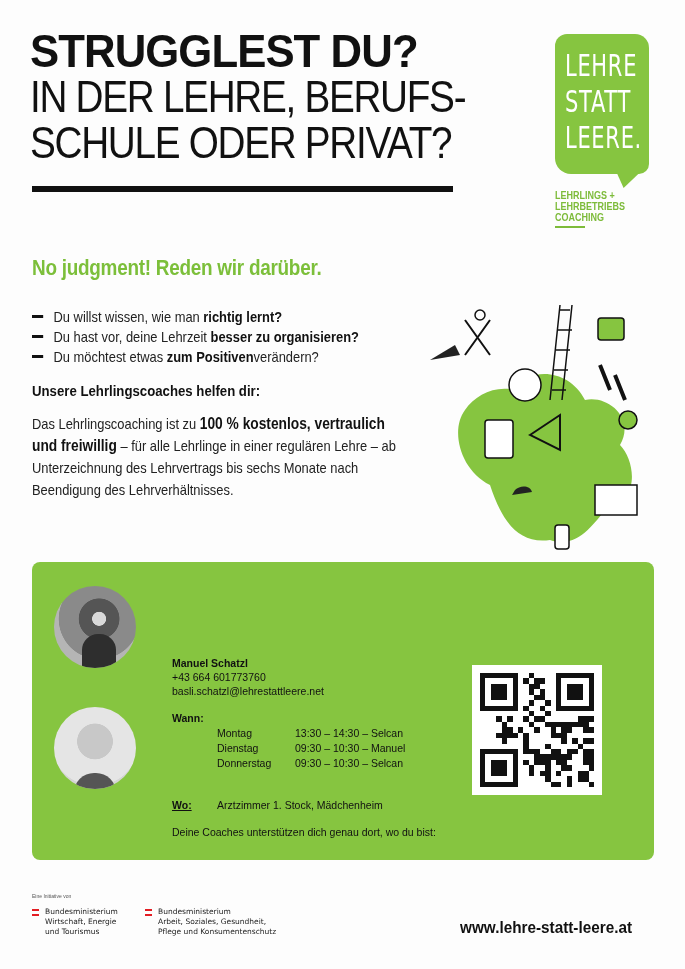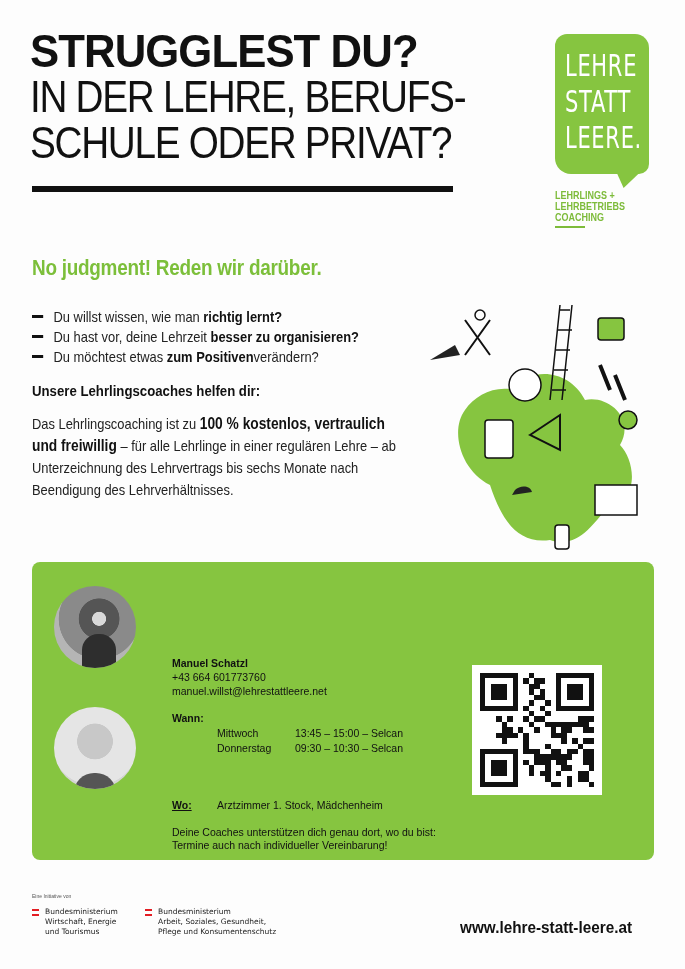--- a/index.html
+++ b/index.html
@@ -130,41 +130,44 @@
       <div class="body"></div>
     </div>
   <div class="photo photo2">
       <div class="body"></div>
     </div>
 
 
   <div class="coach-text c2">
     <div class="name">Manuel Schatzl</div>
     <div>+43 664 601773760</div>
-    <div>manuel.willst@lehrestattleere.net</div>
+    <div>basli.schatzl@lehrestattleere.net</div>
   </div>
 
   <div class="wann-label">Wann:</div>
   <div class="schedule">
     <div class="sched-row">
-      <span class="sched-day">Mittwoch</span>
-      <span>13:45 – 15:00 – Selcan</span>
+      <span class="sched-day">Montag</span>
+      <span>13:30 – 14:30 – Selcan</span>
+    </div>
+    <div class="sched-row">
+      <span class="sched-day">Dienstag</span>
+      <span>09:30 – 10:30 – Manuel</span>
     </div>
     <div class="sched-row">
       <span class="sched-day">Donnerstag</span>
       <span>09:30 – 10:30 – Selcan</span>
     </div>
   </div>
 
   <div class="wo-label">Wo:</div>
   <div class="wo-value">Arztzimmer 1. Stock, Mädchenheim</div>
 
   <div class="note">
     <div>Deine Coaches unterstützen dich genau dort, wo du bist:</div>
-    <div>Termine auch nach individueller Vereinbarung!</div>
   </div>
 
   <div class="qr">
     <div class="qr-grid" id="qr-grid">
         <span style="grid-area: 1 / 1;"></span>
         <span style="grid-area: 1 / 2;"></span>
         <span style="grid-area: 1 / 3;"></span>
         <span style="grid-area: 1 / 4;"></span>
         <span style="grid-area: 1 / 5;"></span>
         <span style="grid-area: 1 / 6;"></span>

